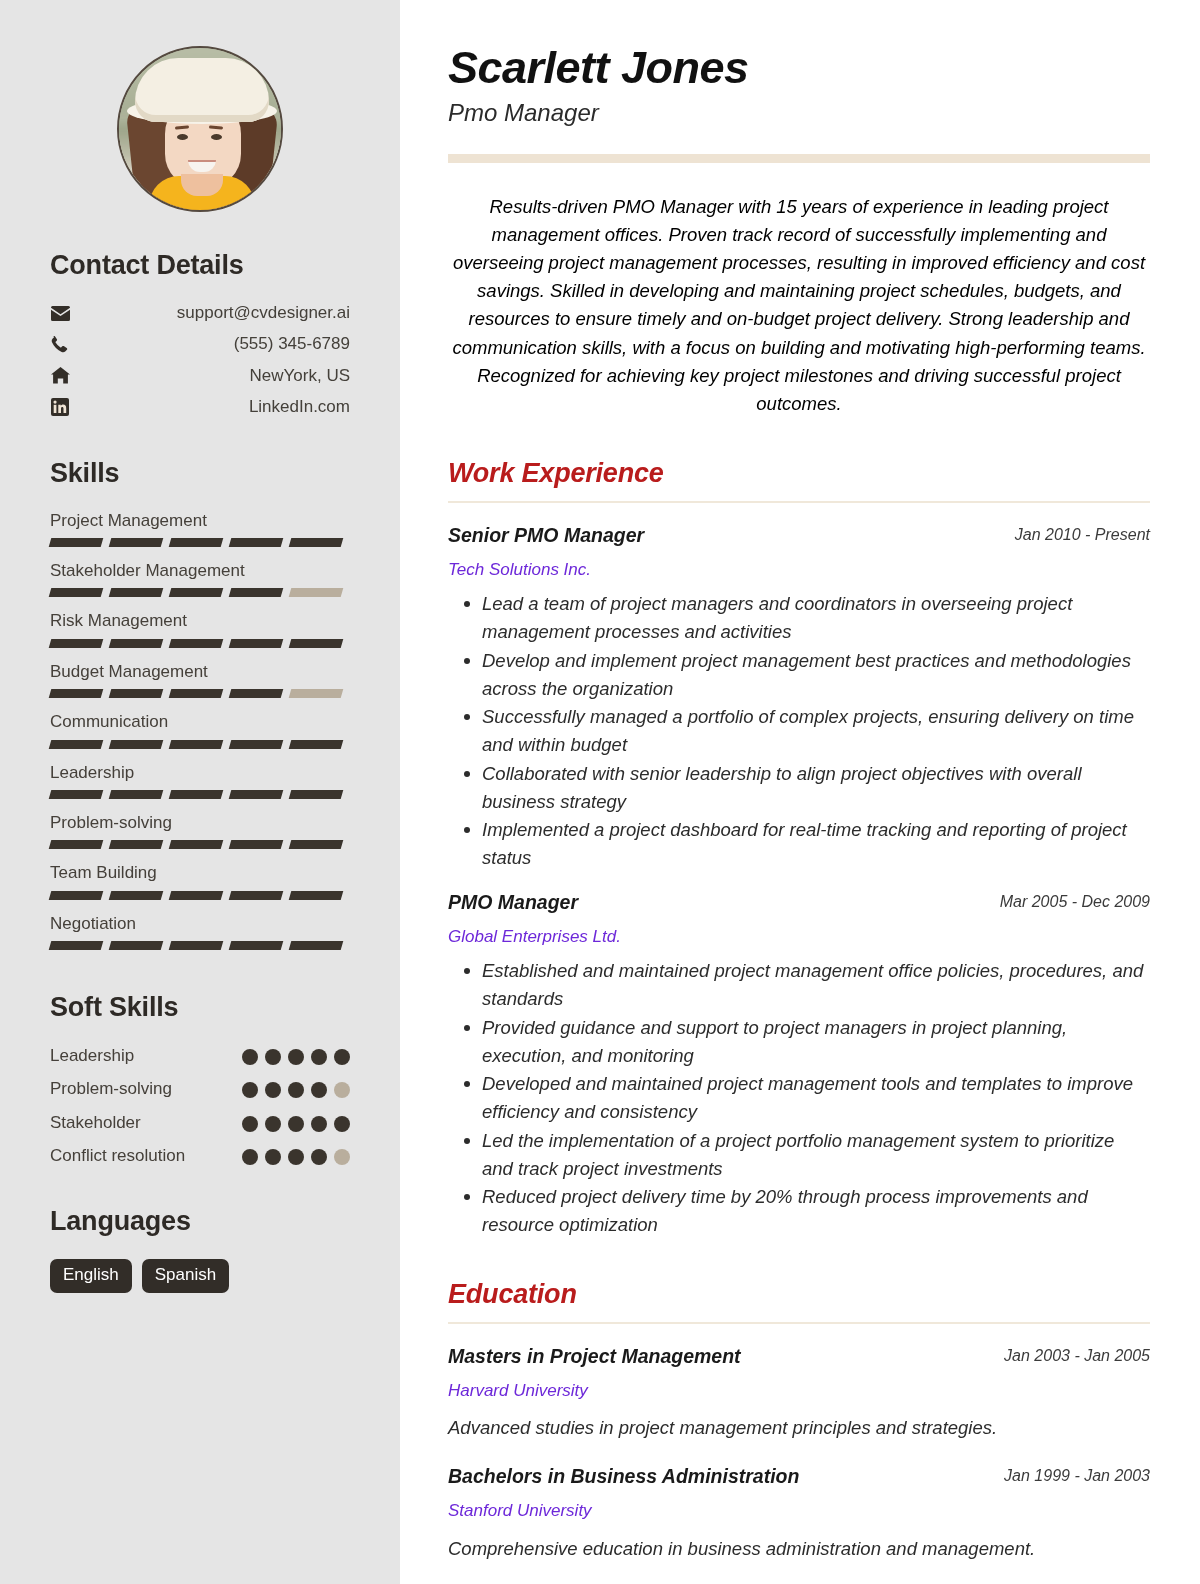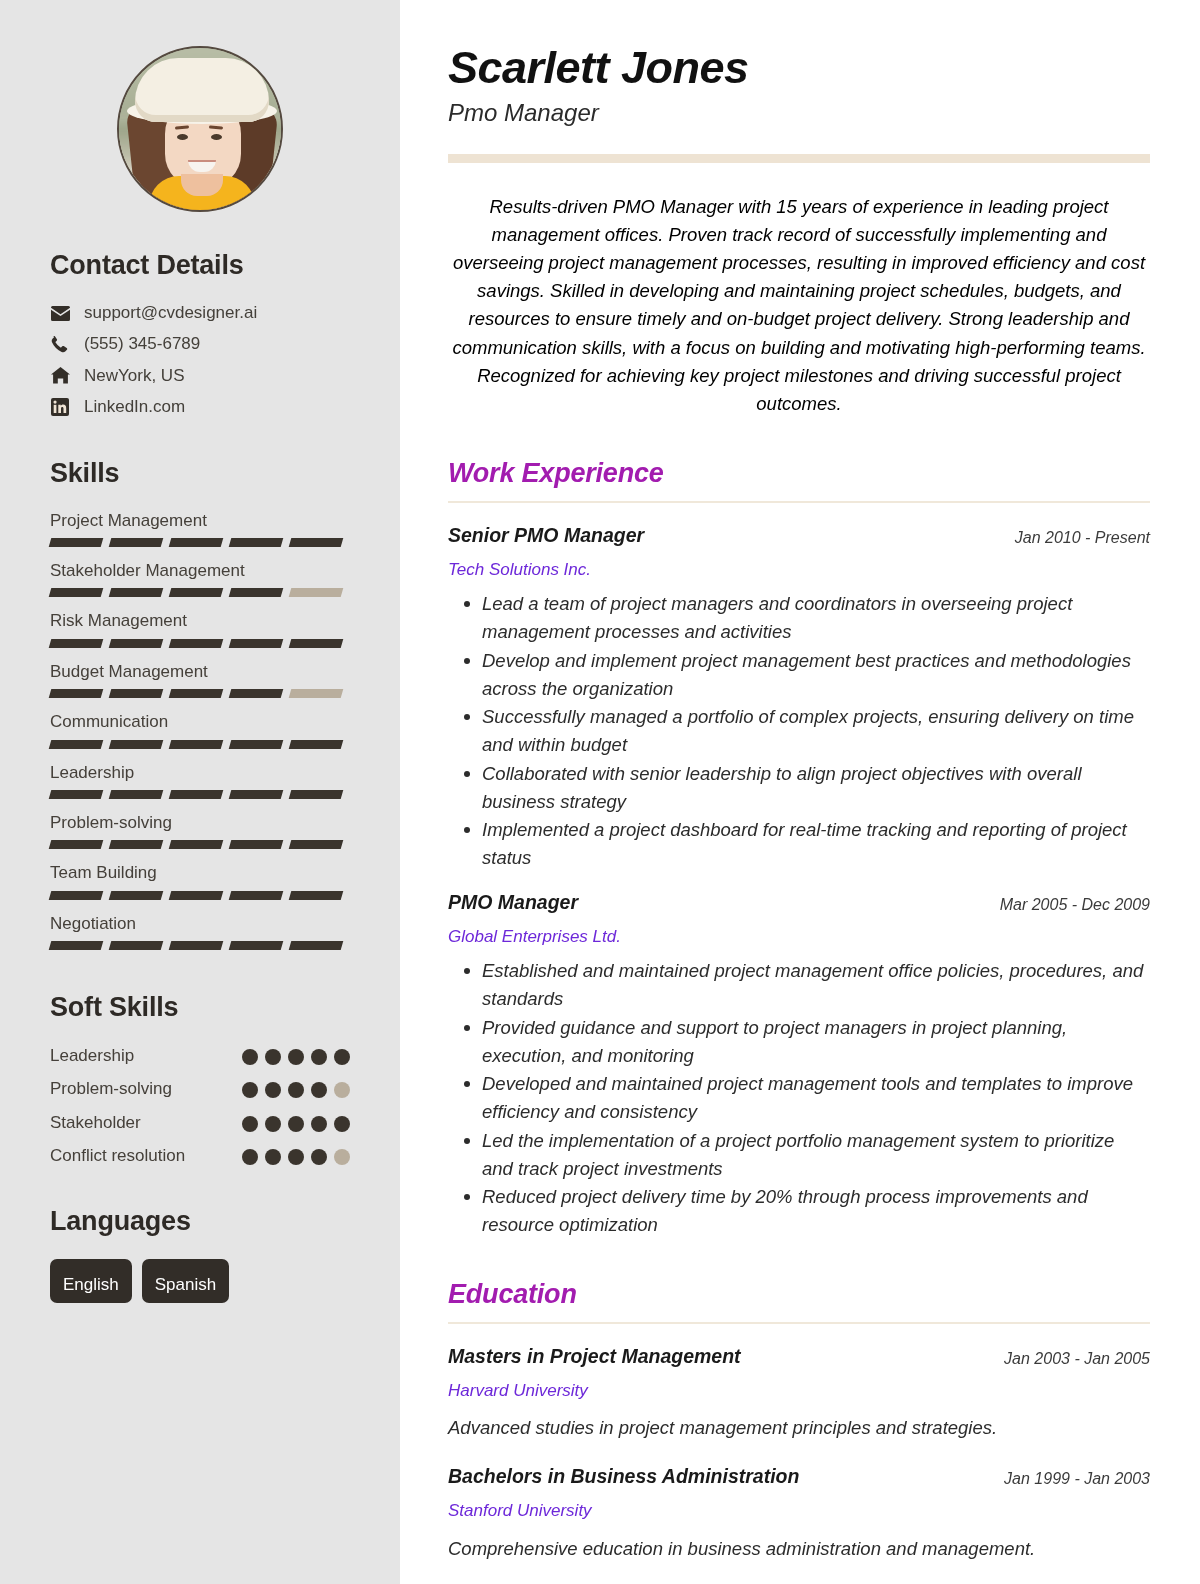--- a/index.html
+++ b/index.html
@@ -125,20 +125,21 @@
     margin-bottom: 22px;
   }
 
   
   .contact-list { margin-bottom: 40px; }
   .contact-row {
     display: flex;
     align-items: center;
     gap: 14px;
     margin-bottom: 11px;
+    justify-content: space-between;
   }
   .c-icon {
     width: 20px; height: 20px;
     display: flex; align-items: center; justify-content: center;
     flex: 0 0 20px;
     color: #332e28;
   }
   .c-icon svg { display: block; }
   .contact-text {
     font-size: 17px;
@@ -185,21 +186,21 @@
     background: #3a342d;
   }
   .dot.off { background: #b9ae9d; }
 
   
   .lang-row { display: flex; gap: 10px; flex-wrap: wrap; }
   .lang-chip {
     background: #322d28;
     color: #ffffff;
     font-size: 17px;
-    padding: 17px 13px 8px 13px;
+    padding: 7px 13px 8px 13px;
     border-radius: 7px;
     line-height: 1.1;
   }
 
   
   .main {
     flex: 1 1 auto;
     padding: 44px 50px 0 48px;
     background: #ffffff;
     font-style: italic;
@@ -226,33 +227,33 @@
     font-size: 18.5px;
     line-height: 1.52;
     color: #000000;
     text-align: center;
   }
 
   .section { margin-top: 40px; }
   .section-title {
     font-size: 27px;
     font-weight: bold;
-    color: #a21caf;
+    color: #b91c1c;
     letter-spacing: -0.2px;
   }
   .section-rule {
     height: 2px;
     background: #f0e8da;
     margin: 12px 0 20px 0;
   }
 
   .entry { margin-bottom: 18px; }
   .entry-head {
     display: flex;
-    align-items: flex-end;
+    align-items: center;
     justify-content: space-between;
     gap: 16px;
   }
   .entry-role {
     font-size: 19.5px;
     font-weight: bold;
     color: #1a1a1a;
     line-height: 1.25;
   }
   .entry-date {

